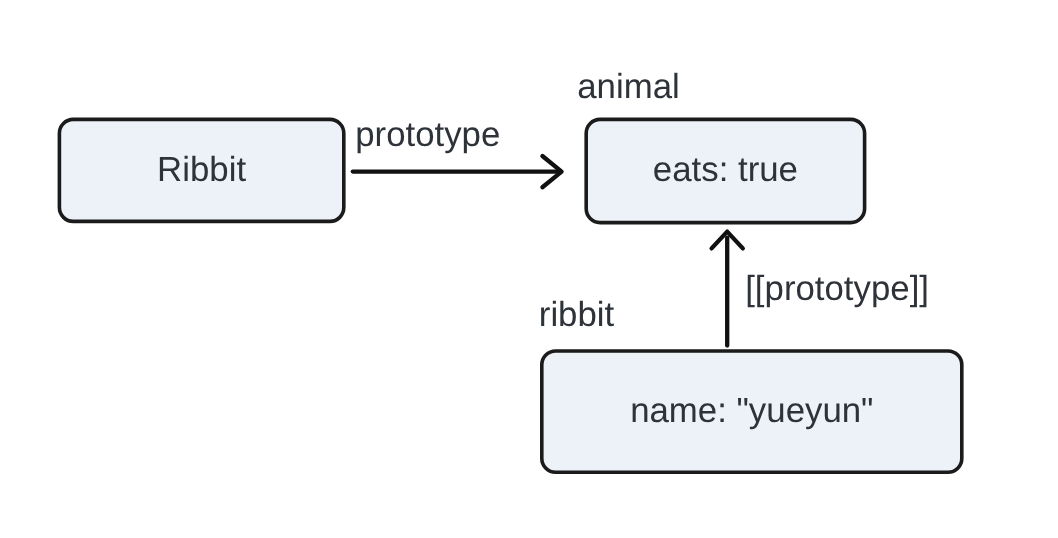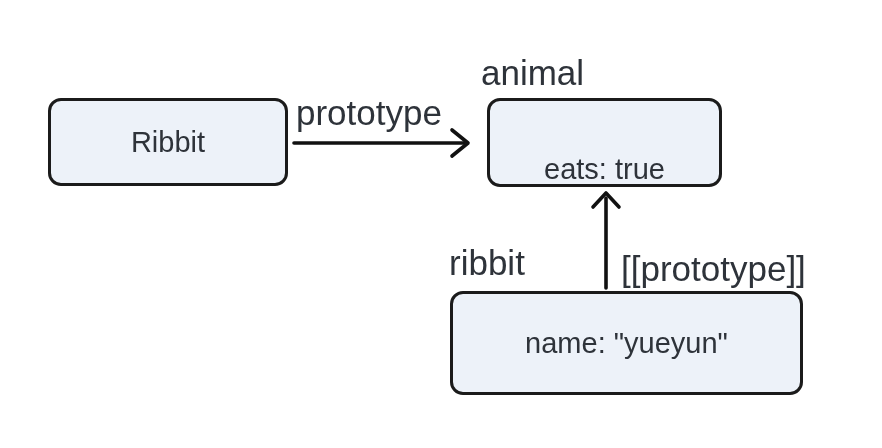--- a/index.html
+++ b/index.html
@@ -34,48 +34,48 @@
   }
   .node-body {
     color: var(--text);
     font-size: 29px;
     line-height: 1;
     white-space: nowrap;
   }
   .edge-label, .node-title {
     position: absolute;
     color: var(--text);
-    font-size: 35px;
+    font-size: 29px;
     line-height: 34px;
     white-space: nowrap;
   }
   .arrow-layer {
     position: absolute;
     left: 0;
     top: 0;
     width: 882px;
     height: 448px;
     pointer-events: none;
   }
   .arrow-layer path, .arrow-layer line {
     stroke: var(--arrow);
     stroke-width: 3.6;
     fill: none;
     stroke-linecap: round;
     stroke-linejoin: round;
   }
   
   .node-ribbit-fn   { left: 48px;  top: 98px;  width: 240px; height: 88px; }
-  .node-animal      { left: 487px; top: 98px;  width: 235px; height: 89px; align-items: flex-end; }
+  .node-animal      { left: 487px; top: 98px;  width: 235px; height: 89px; }
   .node-ribbit-obj  { left: 450px; top: 291px; width: 353px; height: 104px; }
   
   .label-animal     { left: 481px; top: 56px; }
   .label-ribbit     { left: 449px; top: 246px; }
   .label-prototype  { left: 296px; top: 96px; width: 176px; }
-  .label-proto-int  { left: 621px; top: 224px; margin-top: 28px; }
+  .label-proto-int  { left: 621px; top: 224px; }
 </style>
 </head>
 <body>
 
 <div class="canvas">
 
   <svg class="arrow-layer" viewBox="0 0 882 448" aria-hidden="true">
     <g>
       <line x1="294" y1="143" x2="464" y2="143"></line>
       <path d="M452 130 L468 143 L452 156"></path>

